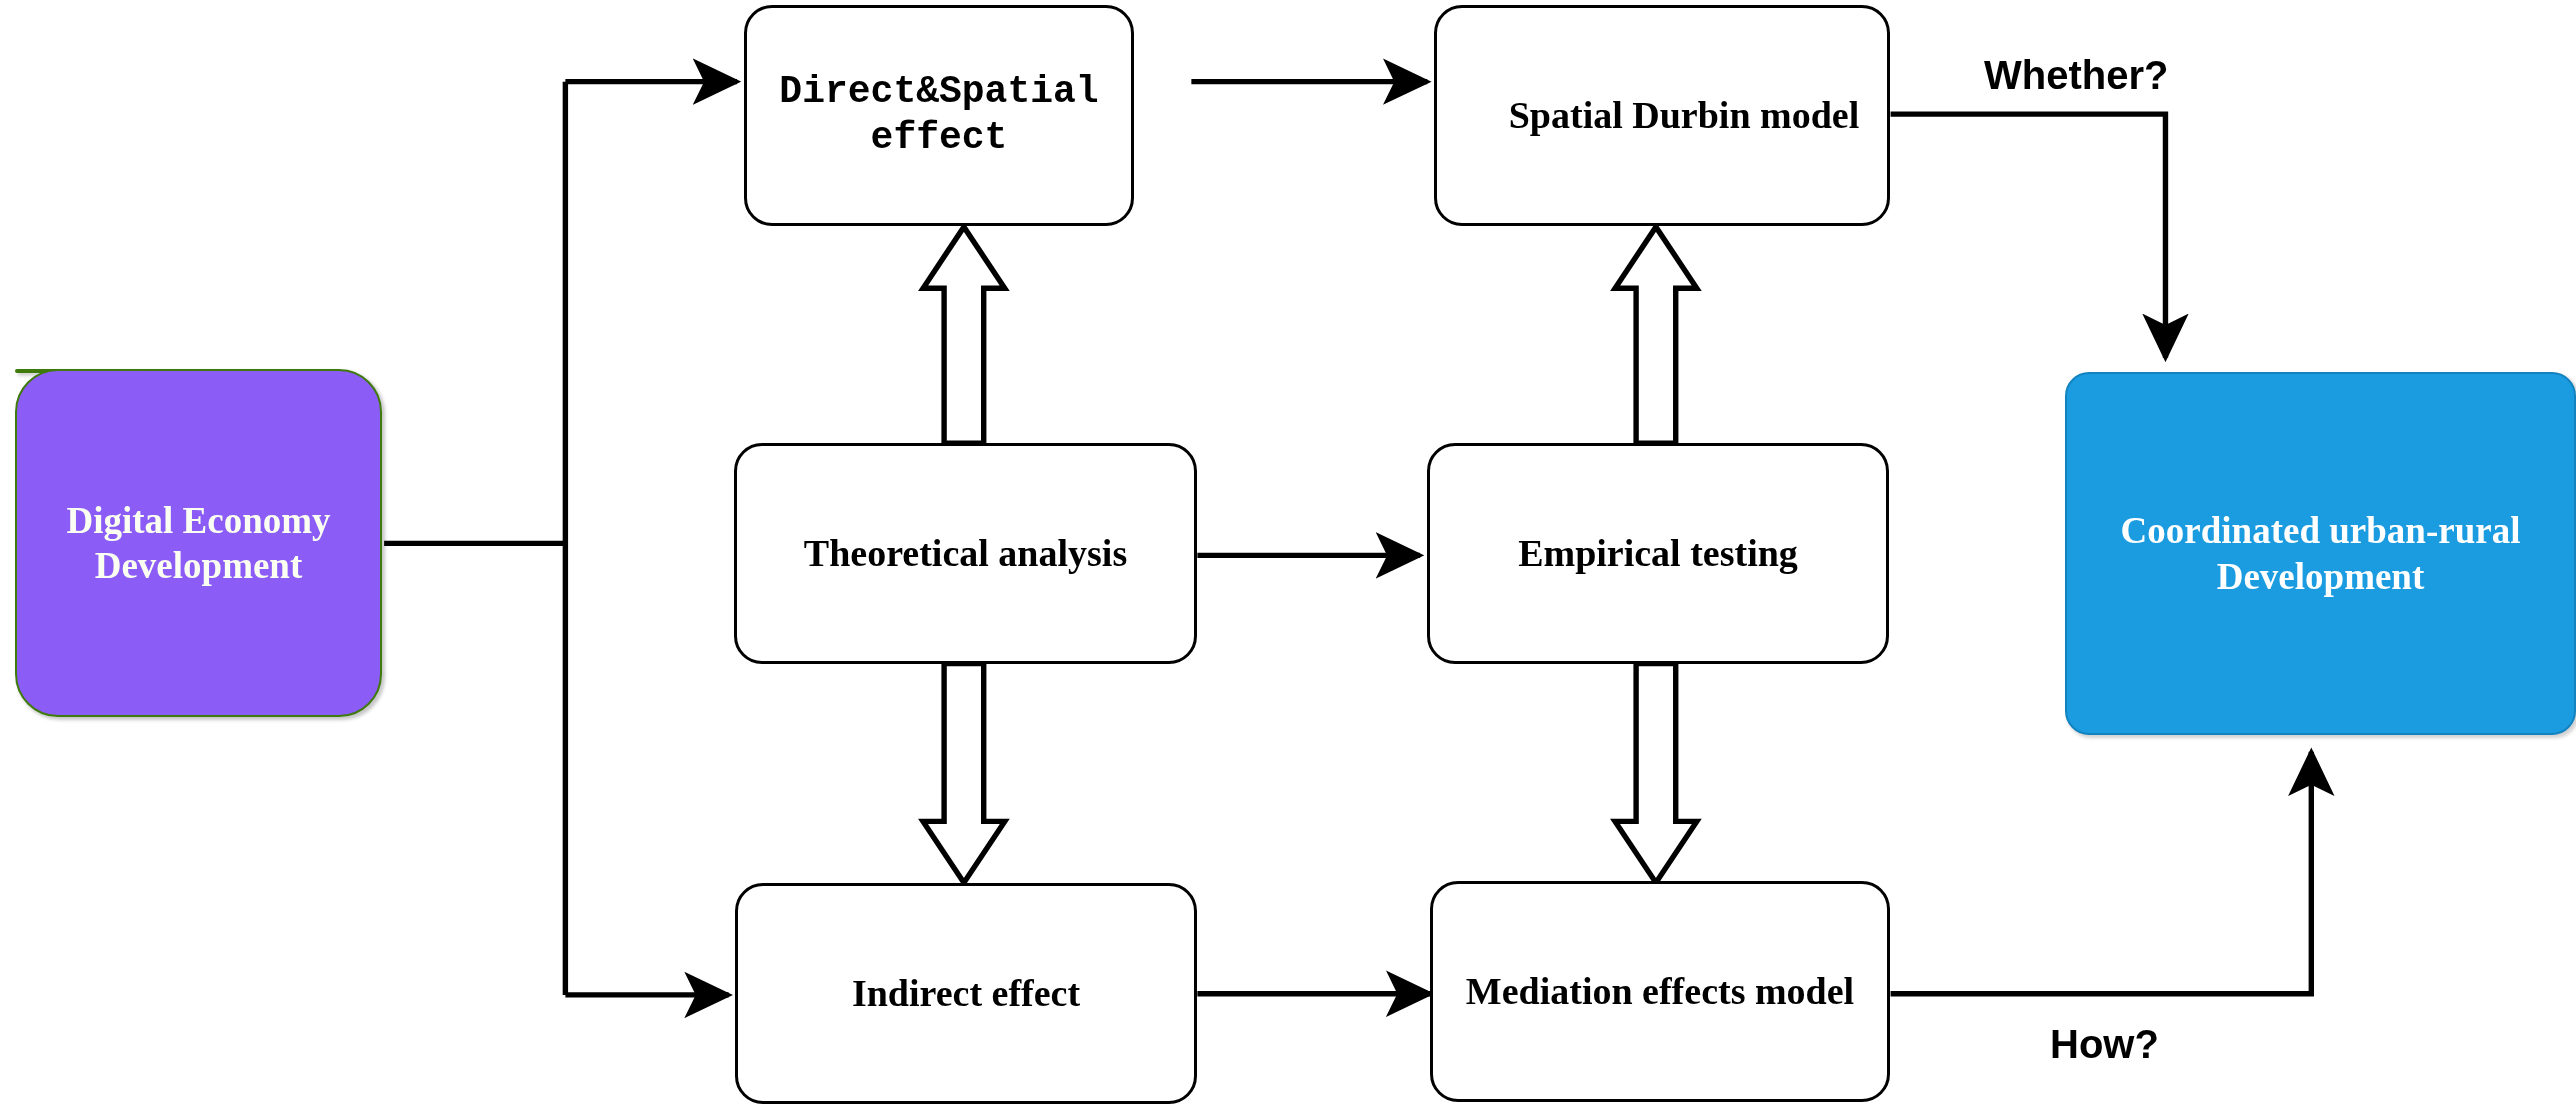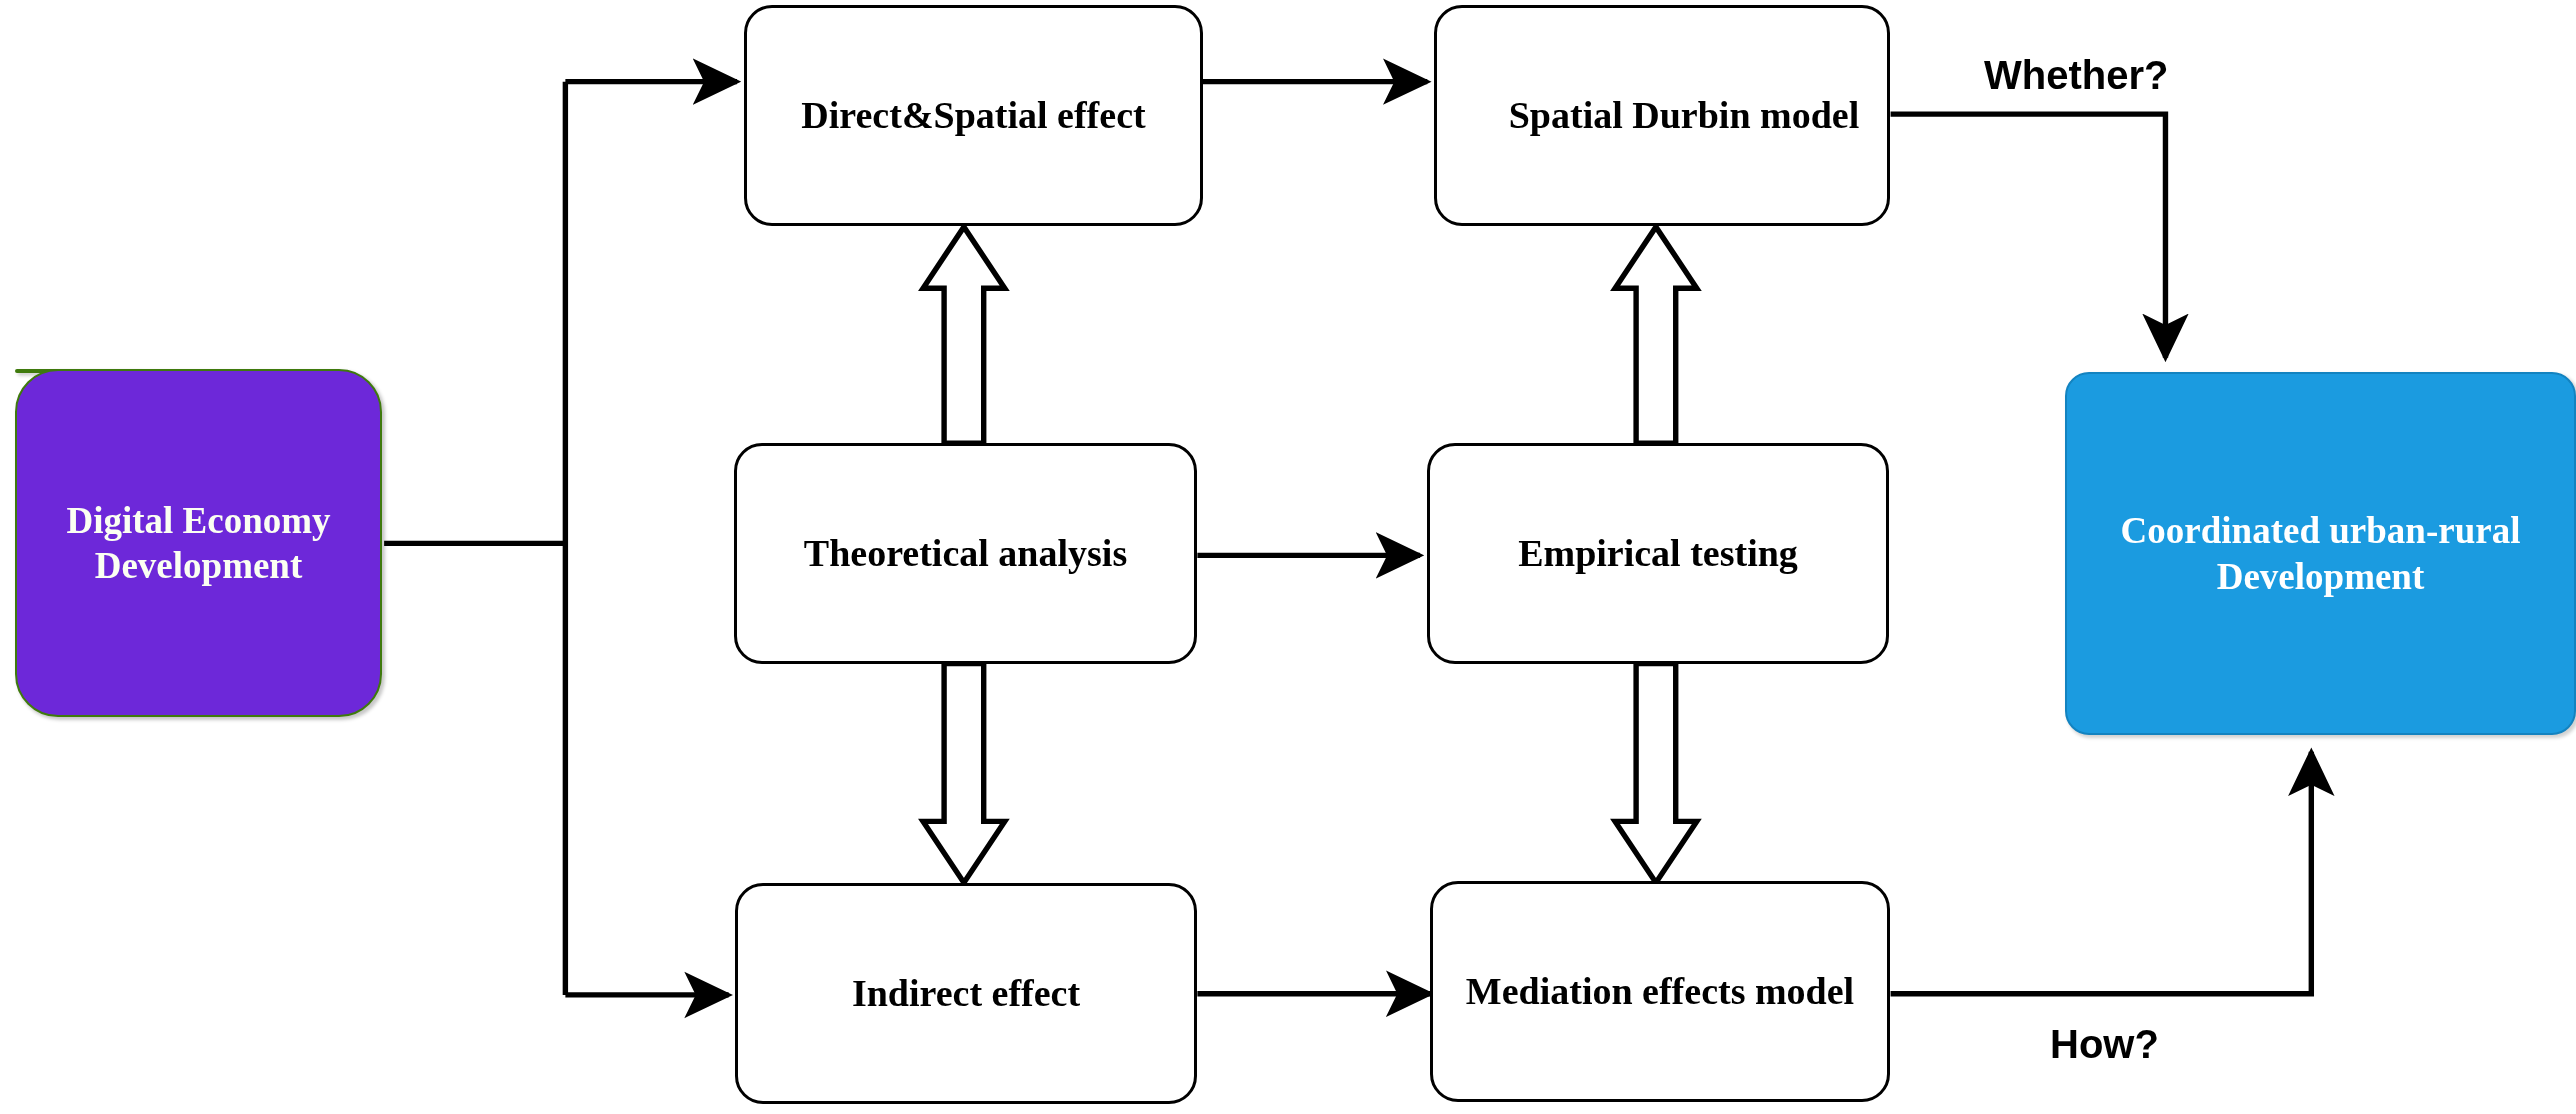--- a/index.html
+++ b/index.html
@@ -31,21 +31,21 @@
     background:#ffffff;
     border:3.6px solid #000000;
     border-radius:28px;
     font-weight:bold;
     font-size:38px;
     color:#000000;
   }
 
   
   .box-green{
-    background:#6d28d9;
+    background:#8b5cf6;
     border:2.4px solid #3f7a0d;
     border-radius:43px;
     font-weight:bold;
     font-size:37px;
     color:#fbfff2;
     box-shadow:2.4px 2.4px 3.6px rgba(0,0,0,.22);
   }
   .box-blue{
     background:#1b9be0;
     border:2.4px solid #1383c0;
@@ -116,21 +116,21 @@
       <path d="M2726,1105 L2726,1368 L2691,1368 L2759,1470 L2827,1368 L2792,1368 L2792,1105 Z" fill="#ffffff" stroke="#000000" stroke-width="9" stroke-linejoin="miter"></path>
     </g>
   </svg>
 
   <div class="node box-green" style="left:15px; top:369px; width:127px; height:0;" hidden=""></div>
 
   <div class="node box-green" style="left:15px; top:369px; width:367px; height:348px;">
     <span class="txt">Digital Economy Development</span>
   </div>
 
-  <div class="node box-white" style="left:744px; top:4.8px; width:459px; height:221px;">
+  <div class="node box-white" style="left:744px; top:4.8px; width:390px; height:221px;font-family:Liberation Mono, monospace;">
     <span class="txt">Direct&amp;Spatial effect</span>
   </div>
 
   <div class="node box-white" style="left:1434px; top:4.8px; width:456px; height:221px;padding-left:44px;">
     <span class="txt">Spatial Durbin model</span>
   </div>
 
   <div class="node box-white" style="left:734px; top:443px; width:463px; height:221px;">
     <span class="txt">Theoretical analysis</span>
   </div>

